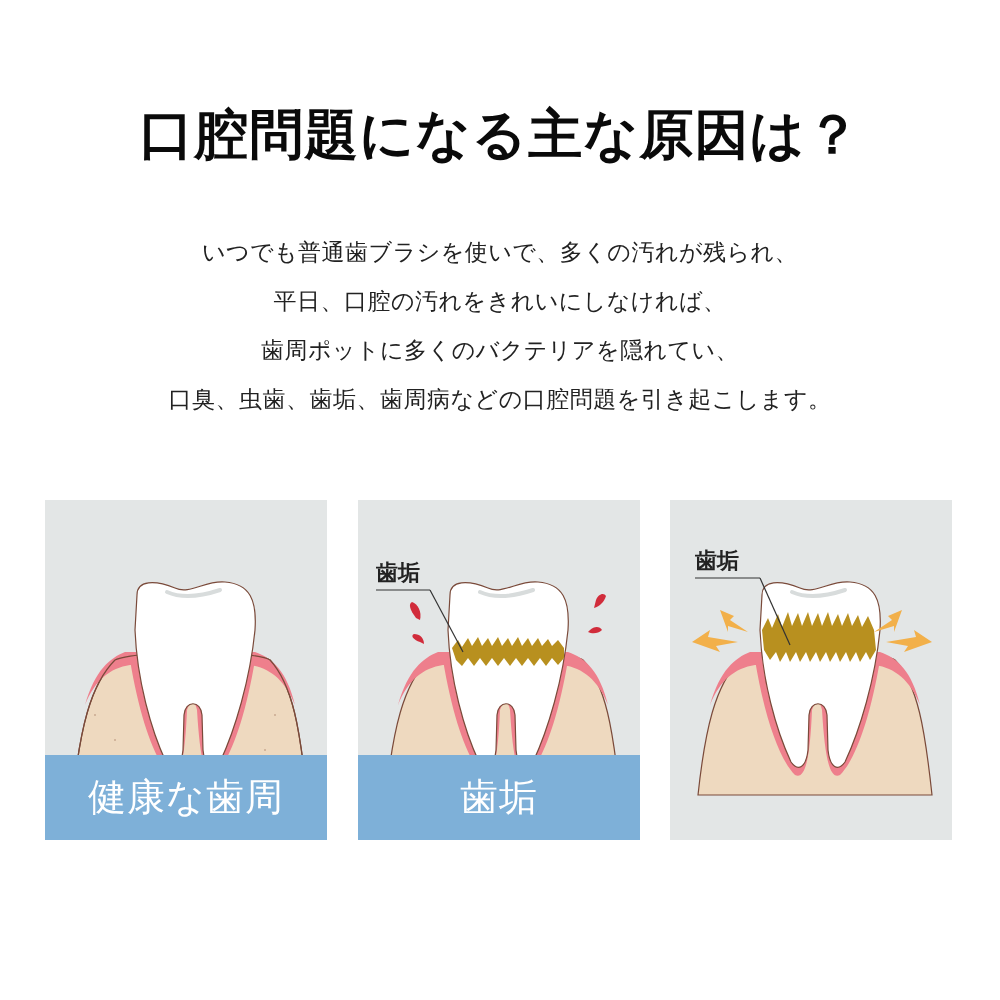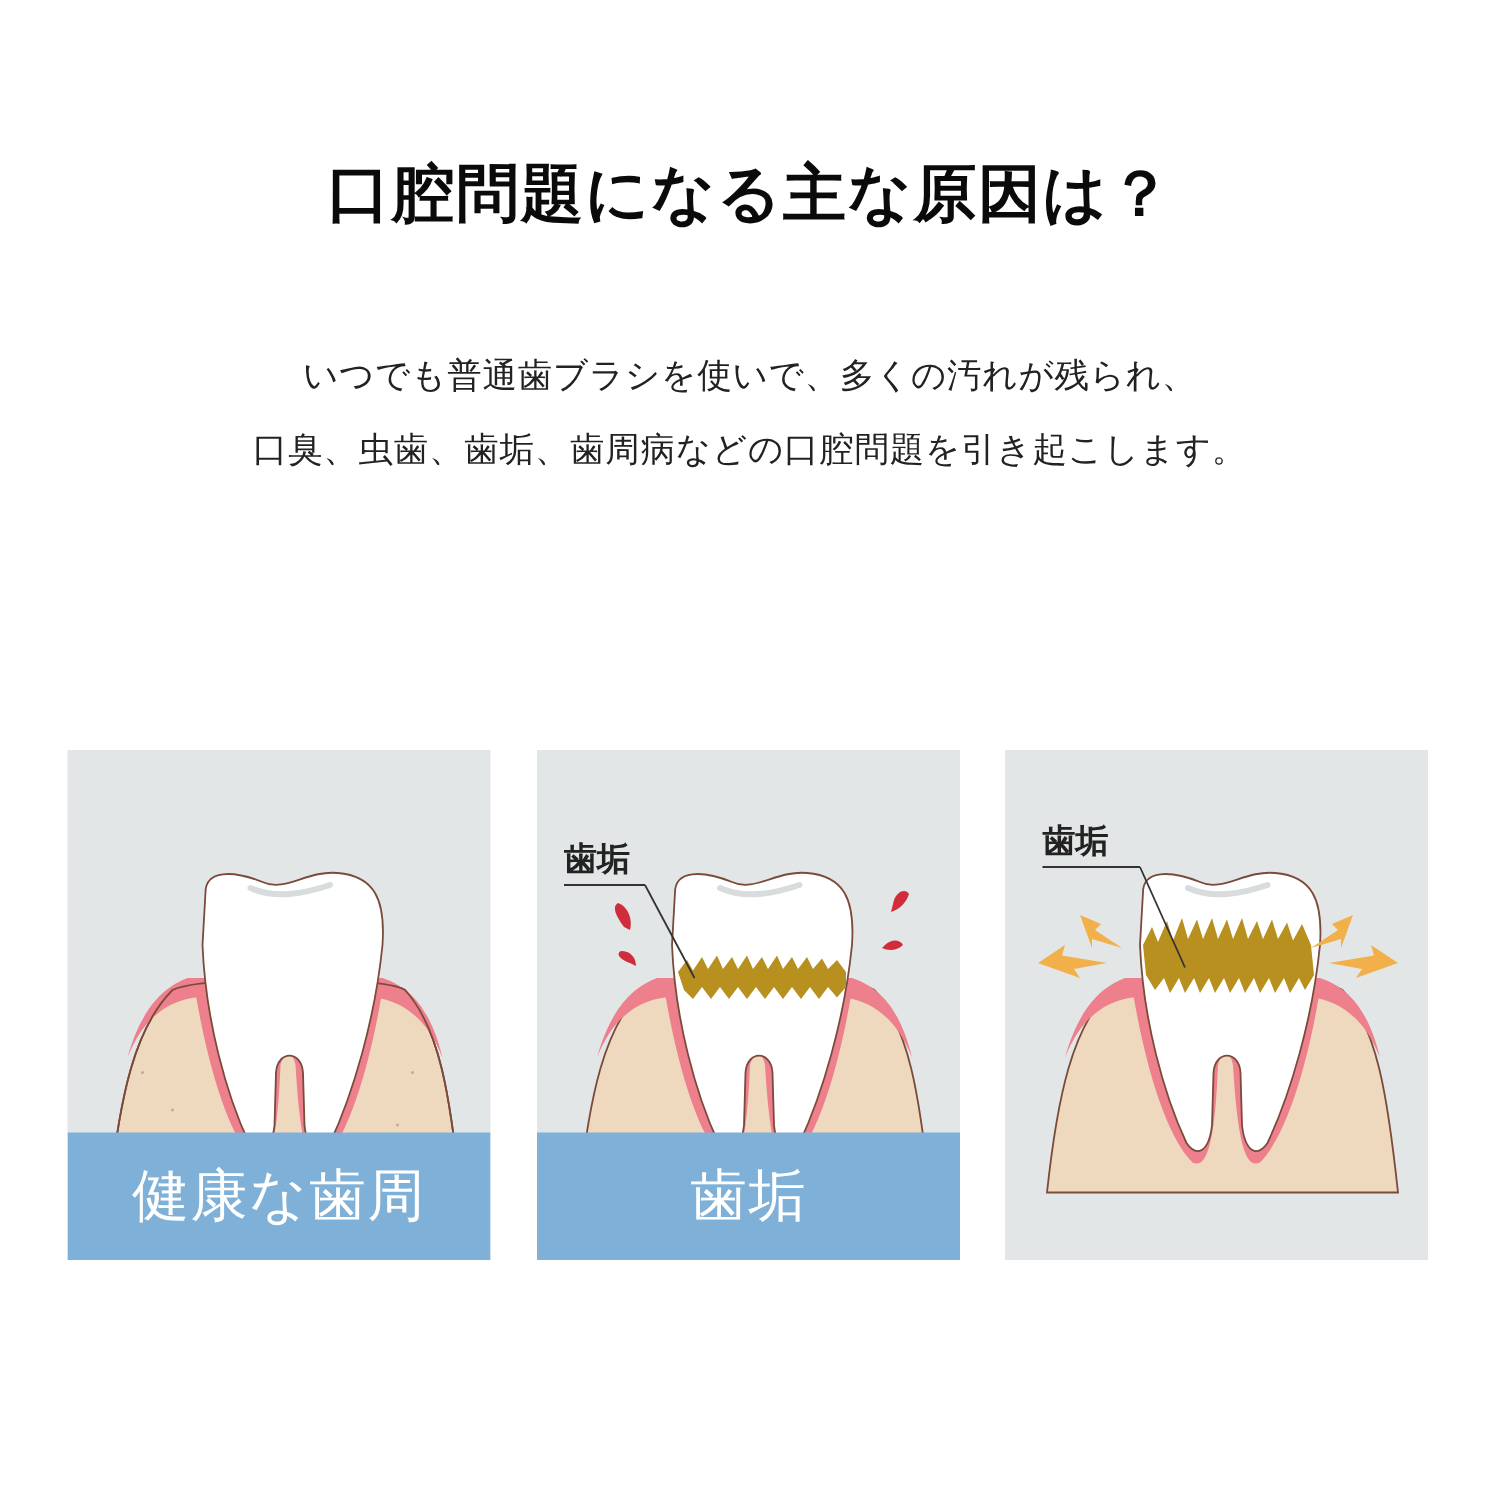--- a/index.html
+++ b/index.html
@@ -1,35 +1,37 @@
 <!DOCTYPE html>
 <html><head>
 <meta charset="utf-8">
 <style>
   html, body { margin: 0; padding: 0; background: #ffffff; }
   body { width: 1000px; height: 1000px; position: relative; overflow: hidden;
          font-family: "DejaVu Sans", "Liberation Sans", sans-serif; color: #111; }
   .title { position: absolute; left: 0; top: 108px; width: 1000px; text-align: center;
-           font-size: 42px; font-weight: bold; letter-spacing: 1px; color: #0a0a0a; line-height: 1; }
-  .desc { position: absolute; left: 0; top: 228px; width: 1000px; text-align: center; font-family: Liberation Mono, monospace; }
+           font-size: 54px; font-weight: bold; letter-spacing: 1px; color: #0a0a0a; line-height: 1; }
+  .desc { position: absolute; left: 0; top: 228px; width: 1000px; text-align: center; }
   .desc p { margin: 0; font-size: 23px; line-height: 49px; color: #222; letter-spacing: 0.5px; }
   .panel { position: absolute; top: 500px; width: 282px; height: 340px; background: #e3e6e6; overflow: hidden; }
   .panel svg { position: absolute; left: 0; top: 0; }
   .panel .caption { position: absolute; left: 0; bottom: 0; width: 100%; height: 85px; background: #7eb0d8;
                     color: #ffffff; font-size: 38px; text-align: center; line-height: 85px; letter-spacing: 1px; }
   .panel .callout { position: absolute; font-size: 22px; font-weight: bold; color: #222; }
   #p1 { left: 45px; } #p2 { left: 358px; } #p3 { left: 670px; }
 </style>
 </head>
 <body>
 
 <div class="title">口腔問題になる主な原因は？</div>
 
 <div class="desc">
   <p>いつでも普通歯ブラシを使いで、多くの汚れが残られ、</p>
+  <p>平日、口腔の汚れをきれいにしなければ、</p>
+  <p>歯周ポットに多くのバクテリアを隠れてい、</p>
   <p>口臭、虫歯、歯垢、歯周病などの口腔問題を引き起こします。</p>
 </div>
 
 <div class="panel" id="p1">
   <svg width="282" height="300" viewBox="0 0 282 300">
 
     <path d="M28,295 C35,230 45,185 70,160 C90,150 210,150 225,160 C248,185 255,230 262,295 Z" fill="#eed9bf" stroke="#7a4a3a" stroke-width="1.2"></path>
     <path d="M40,205 C50,170 65,158 80,152 L210,152 C228,158 242,172 250,205 C240,180 225,168 205,165 L85,165 C65,168 50,180 40,205 Z" fill="#ee7f8c"></path>
     <path d="M28,295 C35,230 45,185 70,160 C90,150 210,150 225,160 C248,185 255,230 262,295" fill="none" stroke="#7a4a3a" stroke-width="1.2"></path>
 

